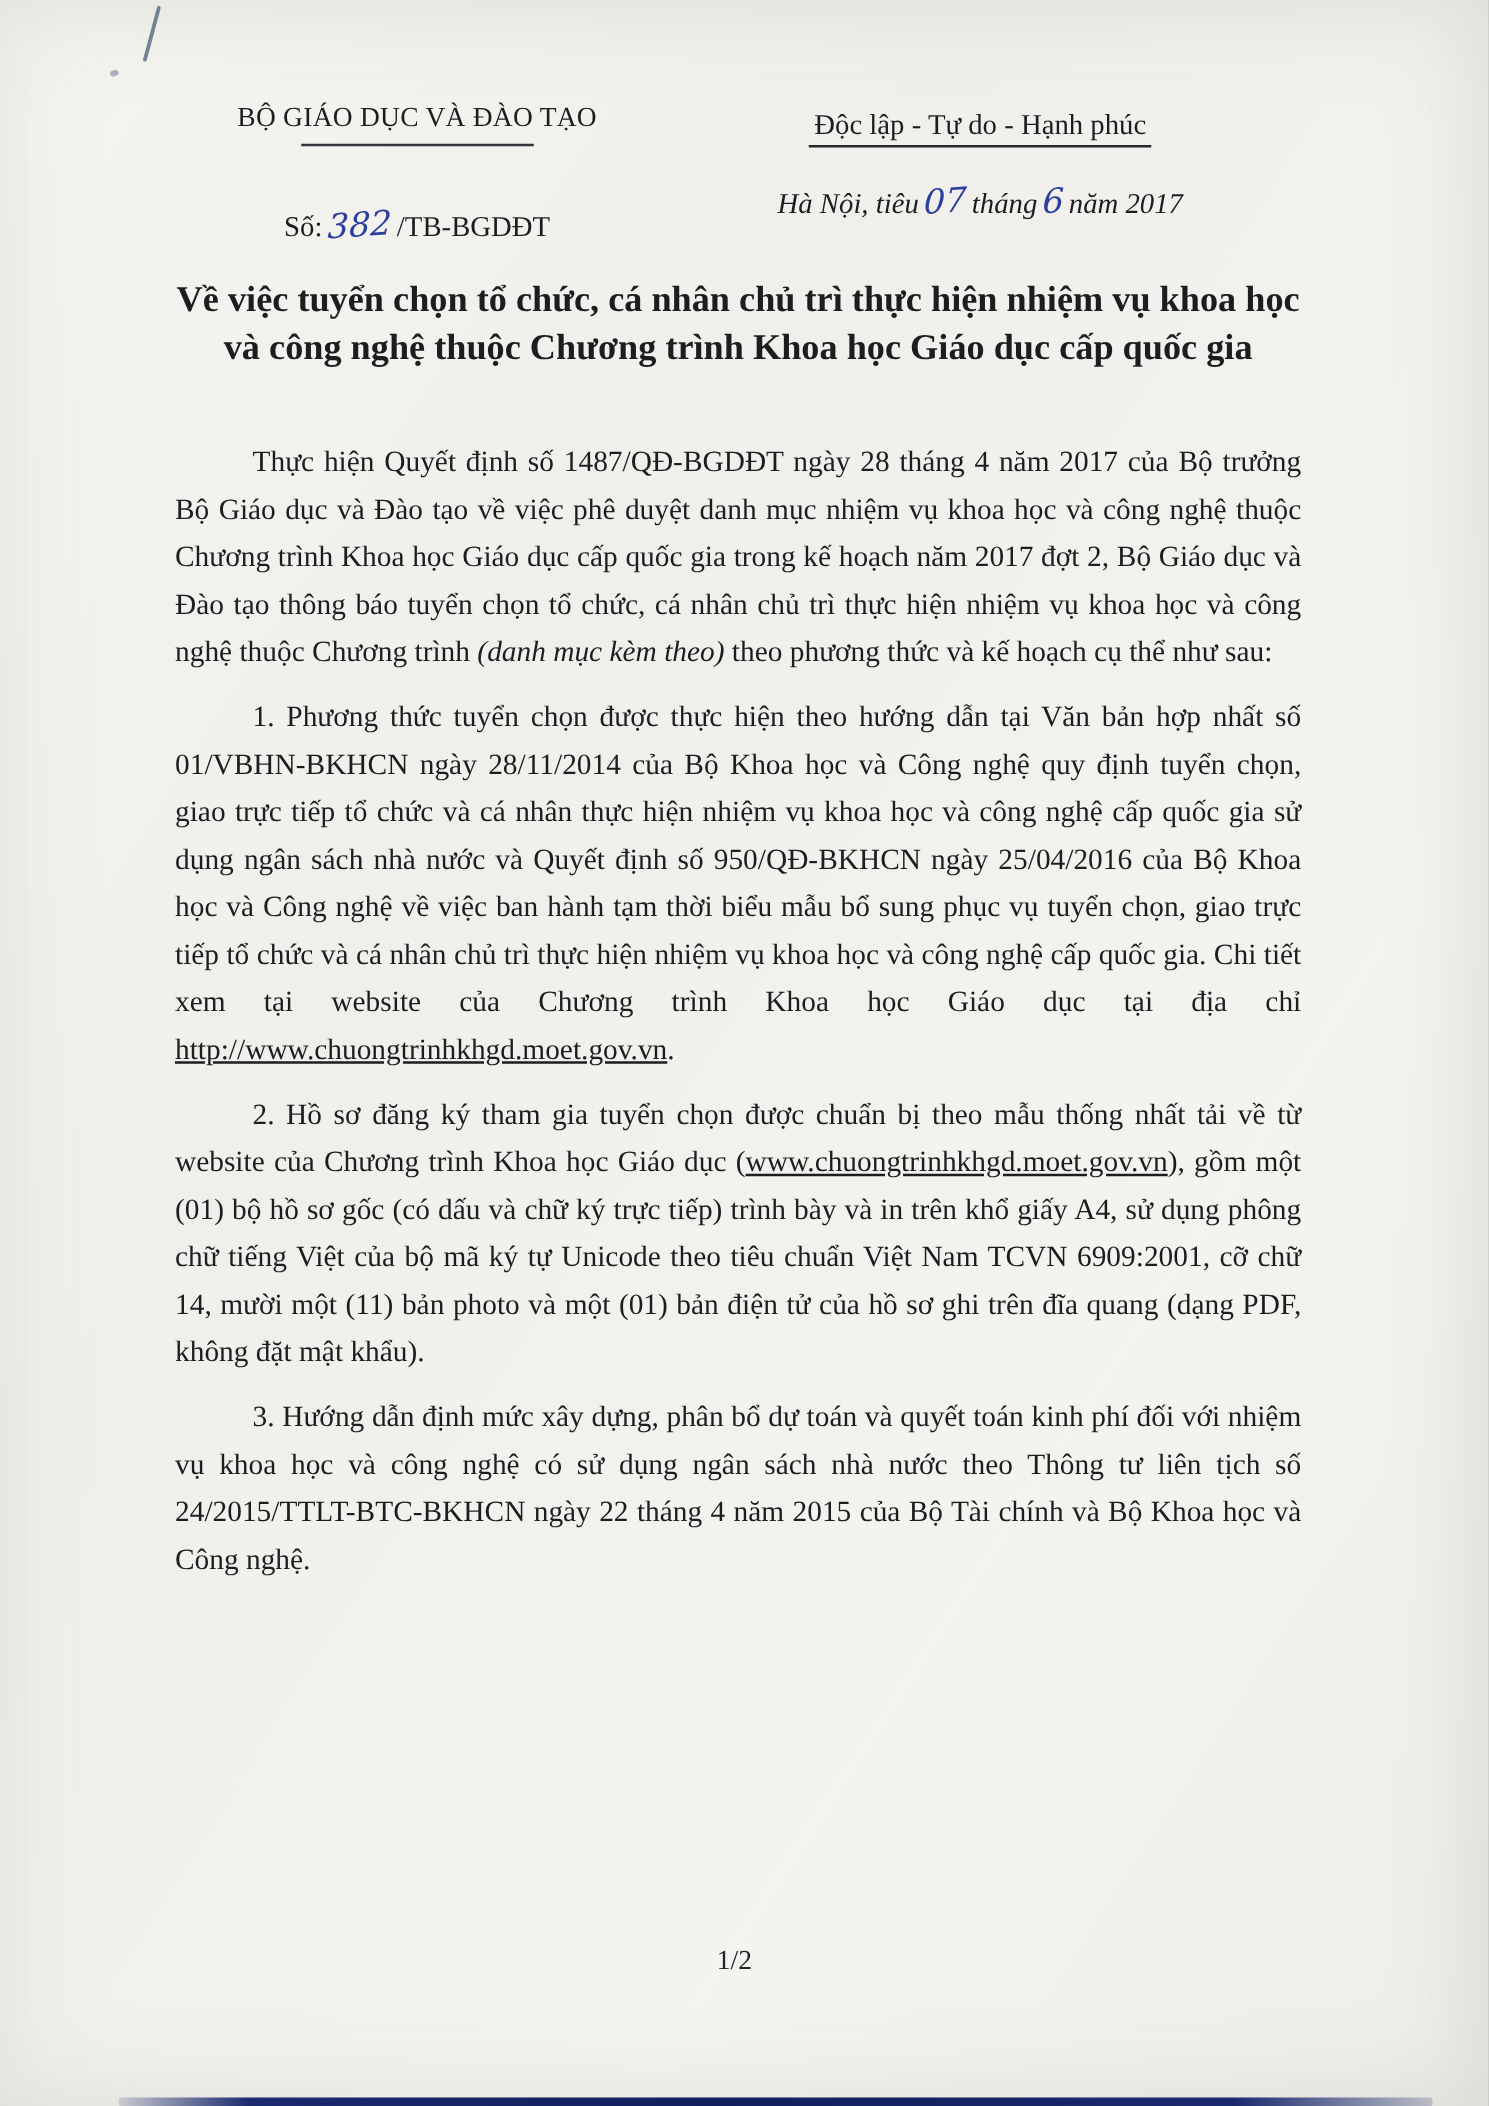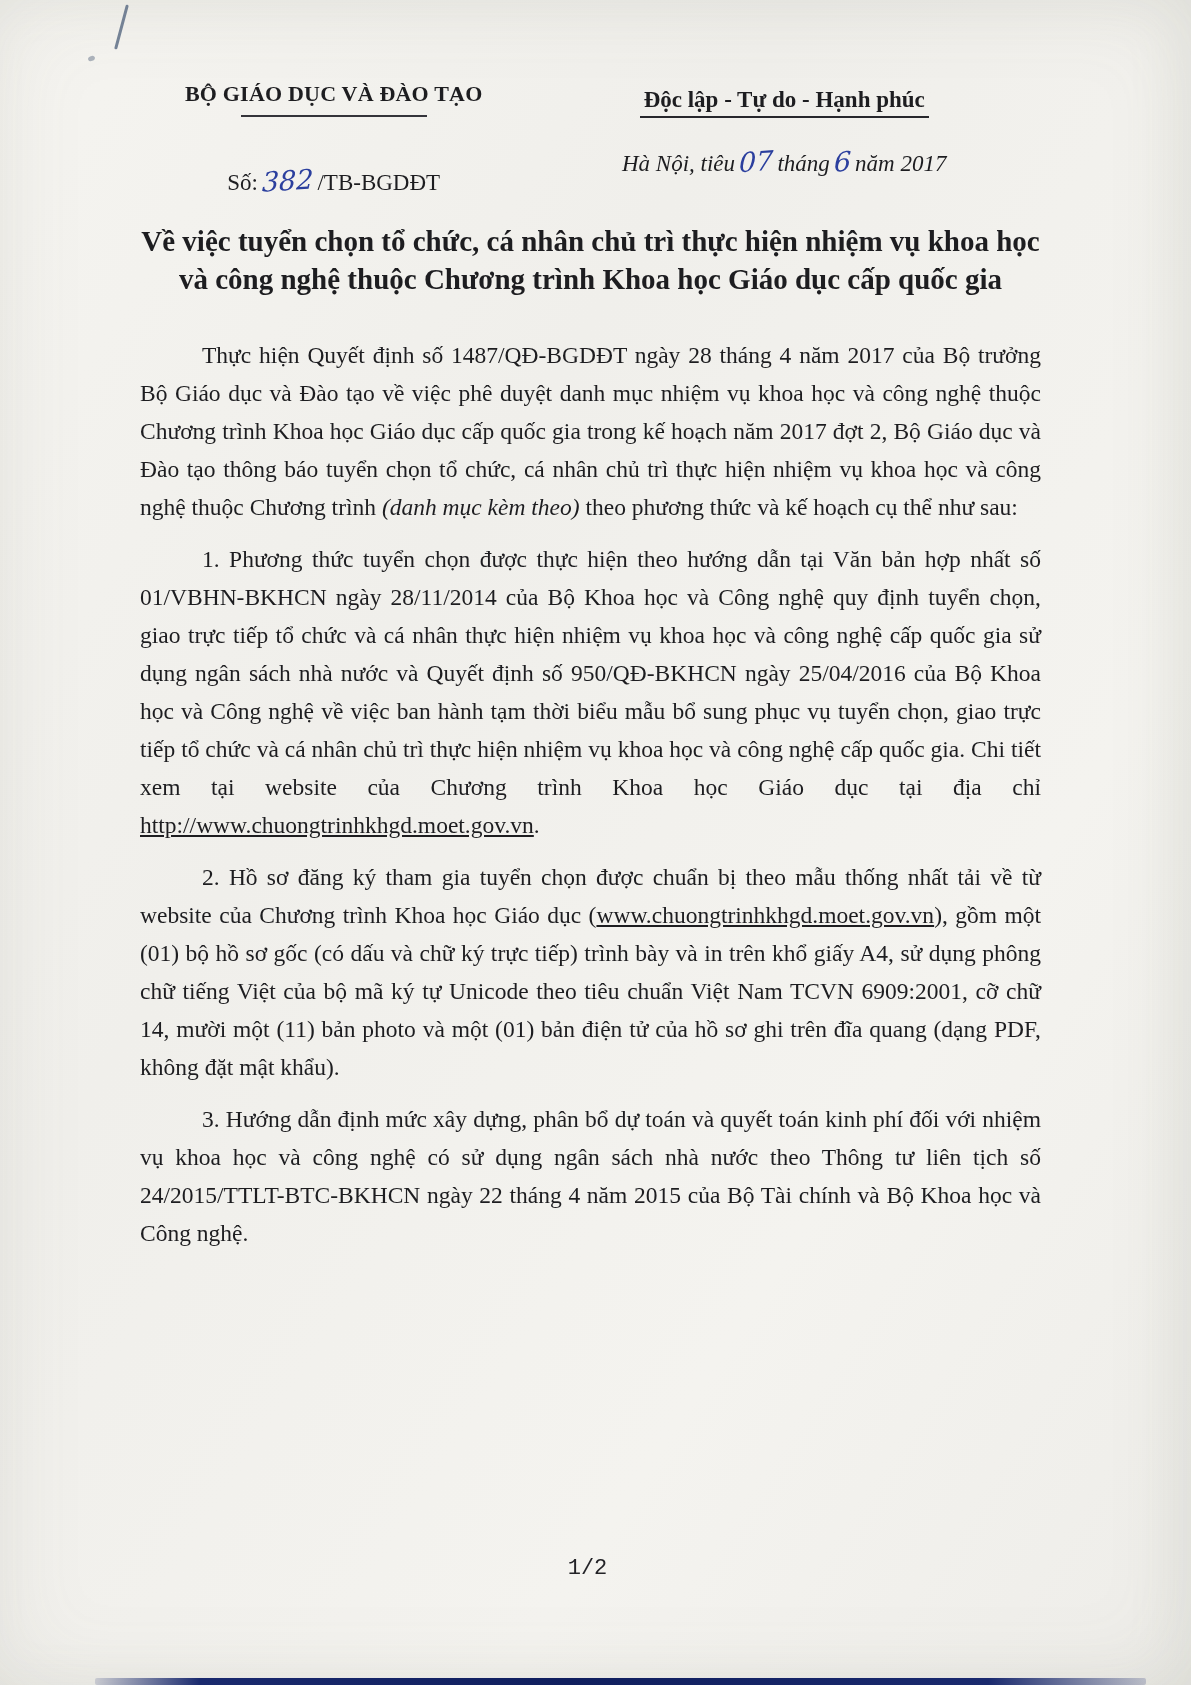--- a/index.html
+++ b/index.html
@@ -14,21 +14,21 @@
     width:1191px;
     height:1685px;
     margin:0 auto;
     background:linear-gradient(123deg,#f5f4f0 0%,#f0efeb 35%,#f4f3ef 70%,#eeede9 100%);
     box-shadow: inset 0 0 90px rgba(110,110,100,0.10), inset -18px 0 50px rgba(150,160,140,0.08);
     color:#1d1d20;
     overflow:hidden;
   }
   .content { padding:80px 150px 0 140px; }
 
-  .bold { font-weight:bold; }
+  .bold { font-weight:normal; }
   .italic { font-style:italic; }
 
   
   .header { display:flex; }
   .header-left { width:43%; text-align:center; }
   .header-right { width:57%; text-align:center; }
   .ministry { font-size:22px; line-height:27px; letter-spacing:.2px; }
   .rule-left {
     width:186px; height:2px; margin:8px auto 0;
     background:#34343a;
@@ -51,28 +51,28 @@
     line-height:1;
     transform:rotate(-4deg) skewX(-6deg);
     margin:0 4px;
   }
 
   
   .doc-title { text-align:center; font-size:27px; margin-top:44px; letter-spacing:1px; font-weight:bold; }
   .doc-subtitle { text-align:center; font-size:29px; line-height:38px; margin-top:26px; font-weight:bold; }
 
   
-  .body-text { margin-top:38px; font-size:23.5px; line-height:38px; text-align:justify; }
+  .body-text { margin-top:54px; font-size:23.5px; line-height:38px; text-align:justify; }
   .para { text-indent:62px; margin-bottom:14px; }
   .link { text-decoration:underline; }
 
   
   .page-number {
     position:absolute; bottom:104px; left:0; right:16px;
-    text-align:center; font-size:22px; color:#232327;font-family:Liberation Mono, monospace;
+    text-align:center; font-size:22px; color:#232327;
   }
 
   
   .pen-mark {
     position:absolute; top:4px; left:120px;
     width:3px; height:46px;
     background:#5e6e86;
     transform:rotate(15deg);
     border-radius:2px;
     opacity:.85;

